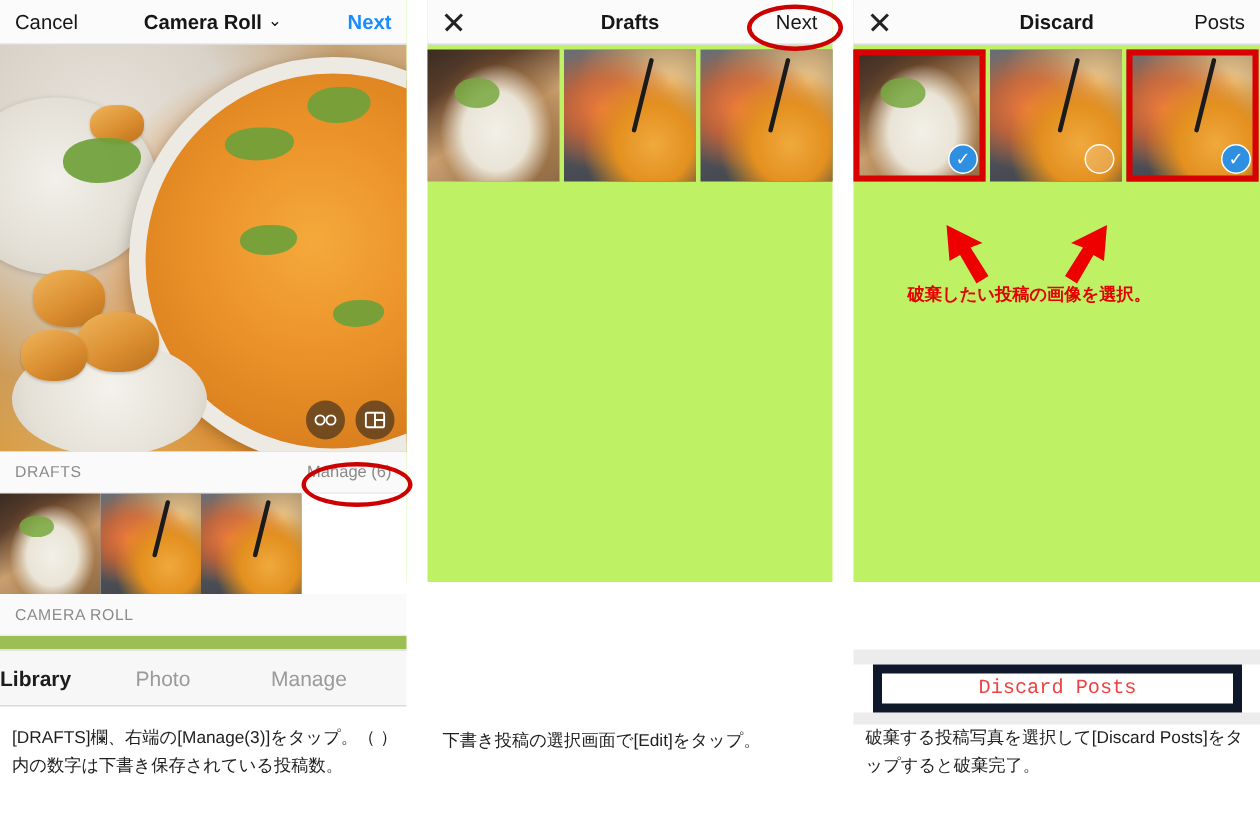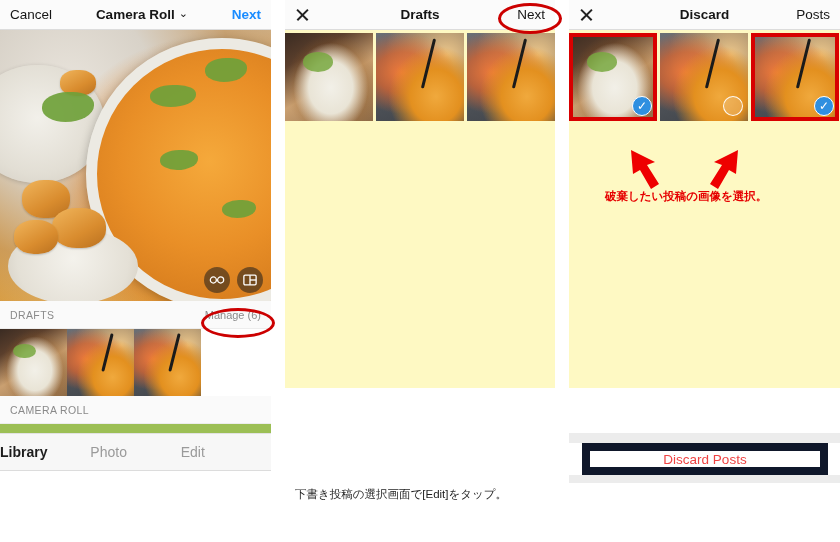--- a/index.html
+++ b/index.html
@@ -12,21 +12,21 @@
     height: 542px;
     position: relative;
     font-family: "Liberation Sans", sans-serif;
     overflow: hidden;
   }
 
   .panel {
     position: absolute;
     top: 0;
     height: 388px;
-    background: #fef9c3;
+    background: #bef264;
   }
   #panel-left   { left: 0px;   width: 271px; }
   #panel-mid    { left: 285px; width: 270px; }
   #panel-right  { left: 569px; width: 271px; }
 
   
   .navbar {
     position: relative;
     height: 30px;
     background: #fbfbfb;
@@ -287,26 +287,27 @@
     color: #e60000;
     font-weight: bold;
     font-size: 11.5px;
     white-space: nowrap;
     text-align: center;
   }
   .discard-btn-wrap {
     position: absolute;
     left: 13px; top: 443px;
     width: 246px; height: 32px;
-    border: 8px solid #0f172a;
+    border: 6px solid #0f172a;
     box-sizing: border-box;
     background: #ffffff;
     display: flex;
     align-items: center;
     justify-content: center;
+    font-family: Liberation Mono, monospace;
   }
   .discard-btn-label {
     color: #ef4343;
     font-size: 13.5px;
   }
   .right-strip {
     position: absolute;
     left: 0; right: 0;
     top: 433px;
     height: 10px;
@@ -379,25 +380,26 @@
 
   <div class="sect">
     <div class="sect-label">CAMERA ROLL</div>
   </div>
 
   <div class="greenbar"></div>
 
   <div class="tabbar">
     <div class="tab active">Library</div>
     <div class="tab">Photo</div>
-    <div class="tab">Edit</div>
+    <div class="tab">Manage</div>
   </div>
 
   <div class="ann-ellipse" style="left:201px;top:308px;width:68px;height:24px;"></div>
 
+  <div class="caption" id="cap-left">[DRAFTS]欄、右端の[Manage(3)]をタップ。（ ）内の数字は下書き保存されている投稿数。</div>
 </div>
 
 <div class="panel" id="panel-mid">
 
   <div class="navbar">
     <span class="x-icon"></span>
     <div class="nav-title">Drafts</div>
     <div class="nav-right">Next</div>
   </div>
 
@@ -441,13 +443,14 @@
 
   <div class="ann-text" style="left:36px;top:189px;">破棄したい投稿の画像を選択。</div>
 
   <div class="right-strip"></div>
   <div class="right-strip2"></div>
 
   <div class="discard-btn-wrap">
     <span class="discard-btn-label">Discard Posts</span>
   </div>
 
+  <div class="caption" id="cap-right">破棄する投稿写真を選択して[Discard Posts]をタップすると破棄完了。</div>
 </div>
 
 </body></html>

